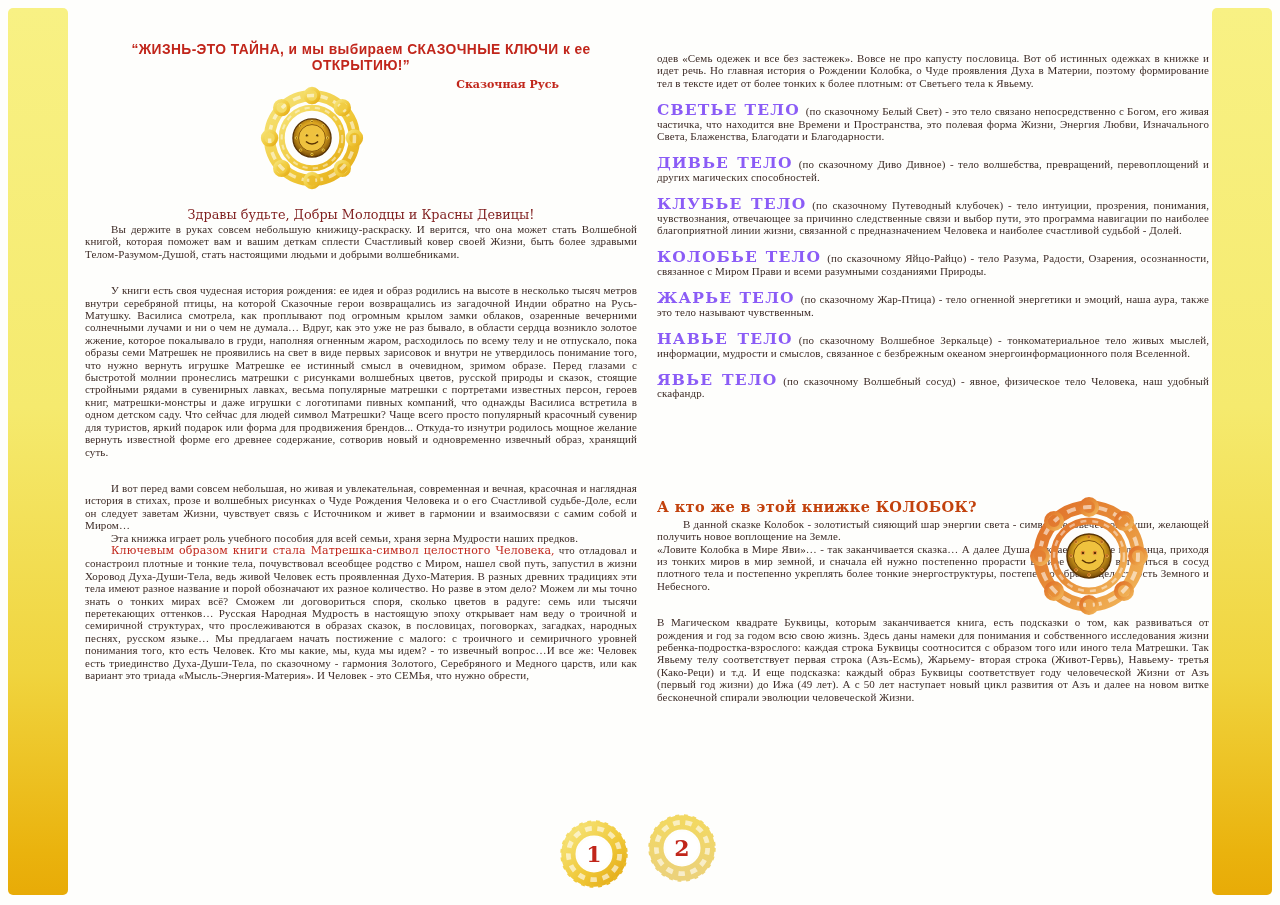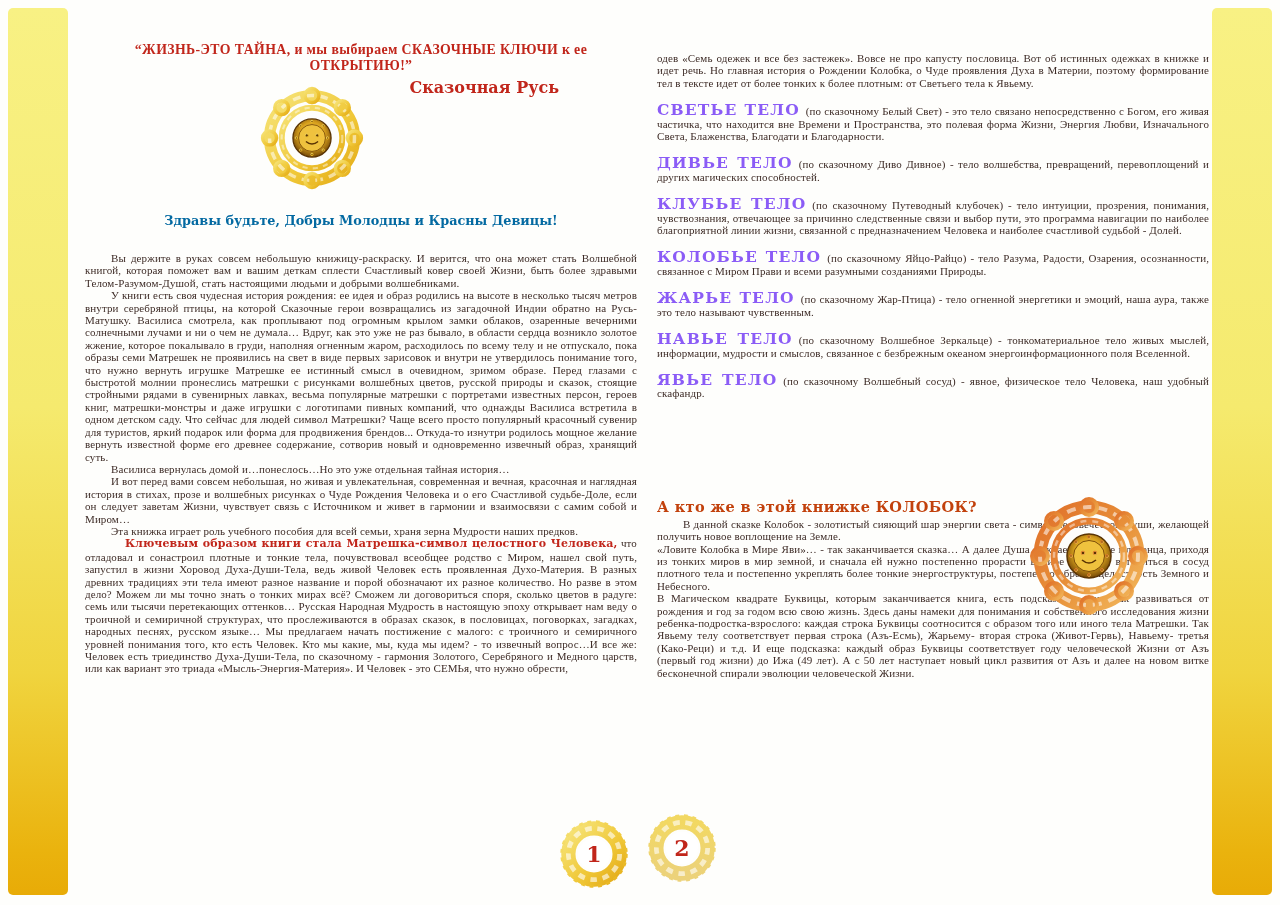--- a/index.html
+++ b/index.html
@@ -14,36 +14,36 @@
   }
   .band-left { left:8px; }
   .band-right { left:1212px; }
 
   .page { position:absolute; }
   .page-left  { left:85px;  top:42px; width:552px; }
   .page-right { left:657px; top:52px; width:552px; }
 
   p { margin:0; text-align:justify; font-size:11px; line-height:12.4px; color:#3e2c27; letter-spacing:0.1px; }
   .indent { text-indent:26px; }
-  .gap { margin-top:0; }
+  .gap { margin-top:24px; }
 
   .main-title {
-    font-family:Liberation Serif, serif; font-weight:bold; color:#c1261b;
+    font-family:Liberation Sans, sans-serif; font-weight:bold; color:#c1261b;
     font-size:13.8px; letter-spacing:0.4px; text-align:center; line-height:16px;
   }
   .subtitle {
     font-family:"DejaVu Serif", serif; font-weight:bold; color:#c1261b;
-    font-size:16px; text-align:right; padding-right:78px; margin-top:4px;
+    font-size:11px; text-align:right; padding-right:78px; margin-top:4px;
   }
   .ornament-spacer { height:116px; }
   .greeting {
-    font-family:"DejaVu Serif", serif; font-weight:bold; color:#0369a1;
-    font-size:12.8px; text-align:center; margin-bottom:24px;
+    font-family:"DejaVu Serif", serif; font-weight:normal; color:#7f1d1d;
+    font-size:12.8px; text-align:center; margin-bottom:1px;
   }
-  .lead-red { font-family:"DejaVu Serif", serif; font-weight:bold; color:#c1261b;margin-left:14px; }
+  .lead-red { font-family:"DejaVu Serif", serif; font-weight:normal; color:#c1261b; }
 
   .body-section { margin-top:15px; }
   .body-heading {
     font-family:"DejaVu Serif", serif; font-weight:bold; color:#8b5cf6;
     font-size:15.5px; letter-spacing:1.2px; margin-right:6px; line-height:12.4px;
   }
   .kolobok-heading {
     font-family:"DejaVu Serif", serif; font-weight:bold; color:#c2410c;
     font-size:14.5px; letter-spacing:0.4px; margin:98px 0 3px 0; text-align:left;
   }
@@ -135,21 +135,20 @@
 
   <svg class="ornament orn-left" viewBox="0 0 120 120">
     <use href="#knotface" stroke="url(#gold)"></use>
   </svg>
   <div class="ornament-spacer"></div>
 
   <div class="greeting">Здравы будьте, Добры Молодцы и Красны Девицы!</div>
 
   <p class="indent">Вы держите в руках совсем небольшую книжицу-раскраску.  И  верится,  что она может стать Волшебной книгой,  которая поможет вам и вашим деткам  сплести  Счастливый ковер своей  Жизни,  быть более здравыми  Телом-Разумом-Душой,  стать  настоящими  людьми  и добрыми  волшебниками.</p>
   <p class="indent gap">У книги  есть  своя  чудесная  история рождения:  ее идея и образ родились на высоте  в несколько тысяч метров  внутри серебряной птицы,  на которой Сказочные герои  возвращались из загадочной Индии  обратно на  Русь-Матушку.  Василиса смотрела,  как проплывают под огромным крылом замки облаков,  озаренные вечерними солнечными лучами и ни о чем не думала… Вдруг,  как это уже не раз бывало,  в  области сердца  возникло золотое жжение, которое  покалывало  в груди,  наполняя огненным жаром,  расходилось  по всему телу  и  не отпускало,  пока образы семи Матрешек  не  проявились на свет  в виде первых зарисовок  и внутри не утвердилось понимание того, что нужно вернуть игрушке Матрешке  ее истинный смысл в очевидном,  зримом образе.  Перед  глазами с быстротой молнии пронеслись матрешки с рисунками волшебных цветов, русской природы и сказок, стоящие стройными рядами в сувенирных лавках, весьма популярные матрешки с портретами известных персон,  героев книг,  матрешки-монстры и даже игрушки с логотипами пивных компаний, что однажды Василиса встретила в одном детском саду. Что сейчас для людей символ Матрешки? Чаще всего просто популярный красочный сувенир для туристов,  яркий подарок  или форма для продвижения брендов... Откуда-то изнутри родилось мощное желание вернуть известной форме его древнее содержание, сотворив новый и одновременно извечный образ, хранящий суть.</p>
-  <p class="indent">Василиса вернулась домой и…понеслось…Но это уже отдельная тайная история…</p>
   <p class="indent gap">И  вот перед вами совсем небольшая,  но живая и увлекательная,  современная и вечная, красочная и наглядная история в стихах,  прозе и волшебных рисунках  о Чуде Рождения Человека и  о его Счастливой судьбе-Доле,  если он следует заветам Жизни,  чувствует  связь  с Источником и живет в гармонии и взаимосвязи с самим собой и Миром…</p>
   <p class="indent">Эта книжка играет роль учебного пособия для всей семьи,  храня зерна Мудрости  наших предков.</p>
   <p class="indent"><span class="lead-red">Ключевым образом книги стала Матрешка-символ целостного Человека,</span><span> что отладовал и сонастроил плотные и тонкие тела, почувствовал всеобщее родство с Миром,  нашел свой путь,  запустил в жизни  Хоровод Духа-Души-Тела, ведь живой Человек есть проявленная Духо-Материя.  В  разных древних традициях  эти тела имеют разное название  и  порой обозначают их разное количество. Но разве в этом дело? Можем ли мы точно знать о тонких мирах всё?  Сможем ли договориться споря, сколько цветов в радуге: семь или  тысячи перетекающих оттенков… Русская Народная Мудрость в настоящую эпоху открывает нам веду о троичной и семиричной структурах,  что прослеживаются  в образах сказок,  в пословицах, поговорках, загадках, народных песнях, русском языке… Мы предлагаем начать постижение с малого:  с троичного  и  семиричного уровней понимания того,  кто  есть  Человек.  Кто мы какие, мы, куда мы идем? - то  извечный вопрос…И все же: Человек есть триединство Духа-Души-Тела,  по  сказочному - гармония Золотого,  Серебряного  и  Медного царств,  или  как вариант это триада «Мысль-Энергия-Материя». И Человек - это СЕМЬя, что нужно обрести,</span></p>
 </div>
 
 <div class="page page-right">
   <p>одев  «Семь одежек и все без застежек».  Вовсе не про капусту пословица.  Вот об истинных одежках в книжке и идет речь.  Но  главная история о Рождении Колобка, о Чуде проявления Духа в Материи, поэтому формирование тел в тексте идет от более тонких к более плотным: от Светьего тела к Явьему.</p>
 
   <p class="body-section"><span class="body-heading">СВЕТЬЕ ТЕЛО</span><span>(по сказочному Белый Свет)  -  это тело  связано непосредственно  с Богом,  его живая частичка,  что находится вне Времени и Пространства,  это полевая форма Жизни, Энергия Любви, Изначального Света, Блаженства, Благодати и Благодарности.</span></p>
   <p class="body-section"><span class="body-heading">ДИВЬЕ ТЕЛО</span><span>(по сказочному Диво Дивное) - тело волшебства,  превращений,  перевоплощений и других магических способностей.</span></p>

